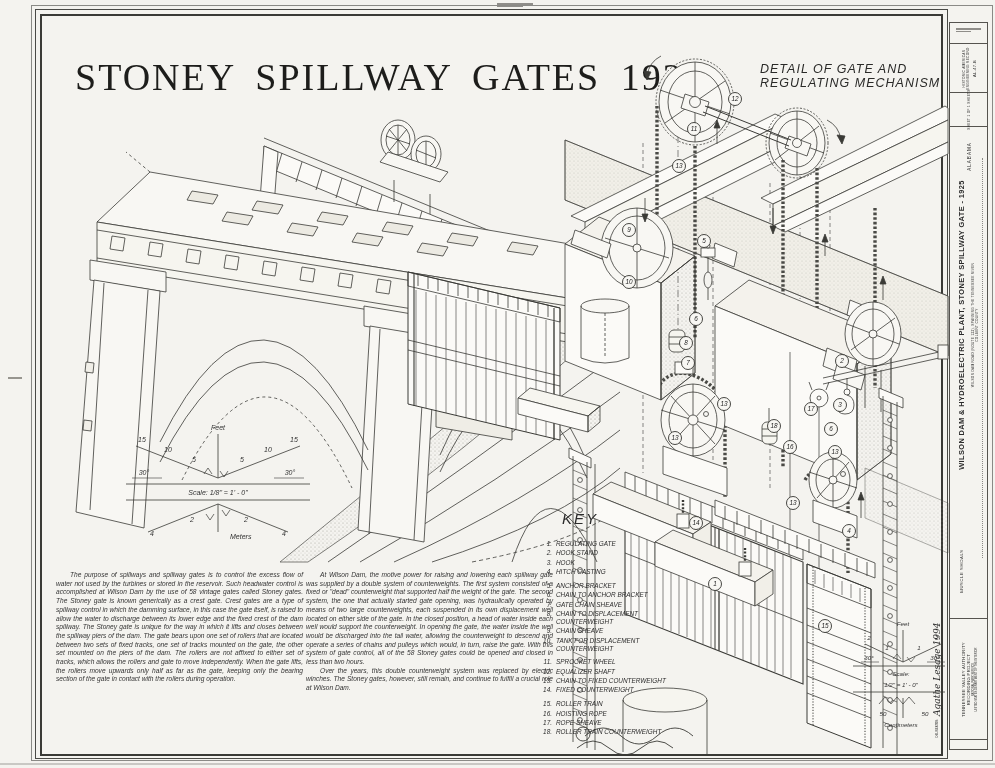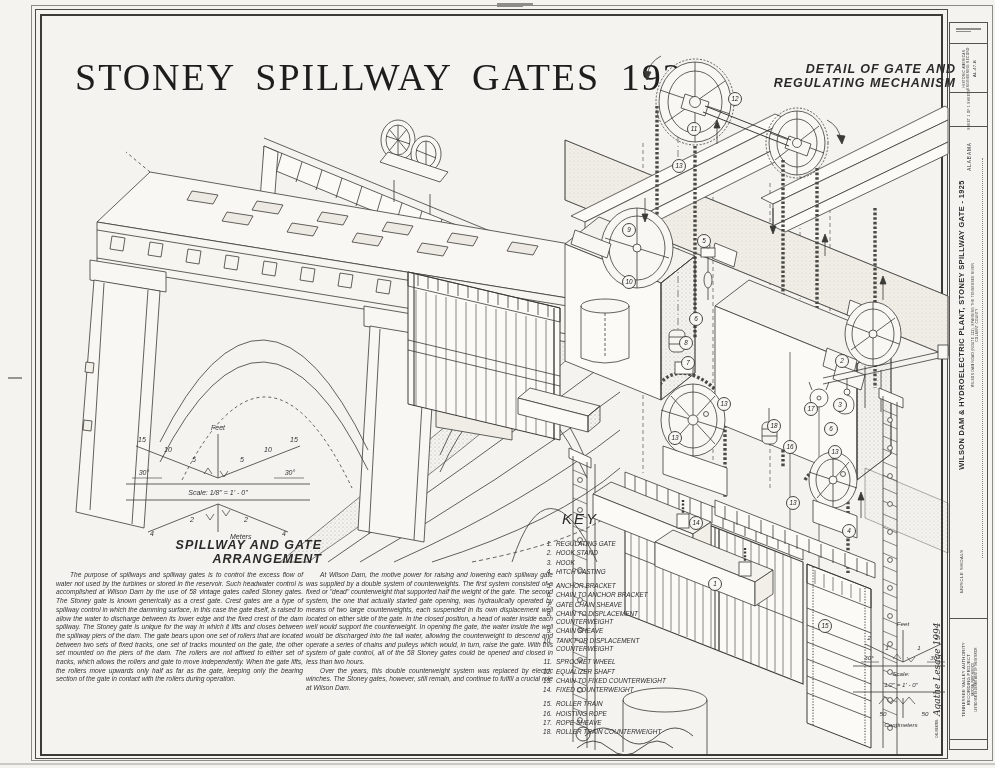--- a/index.html
+++ b/index.html
@@ -5,21 +5,21 @@
   html,body{margin:0;padding:0;background:#e9e9e7;}
   #sheet{position:relative;width:995px;height:768px;background:#f4f3ef;overflow:hidden;
          font-family:"Liberation Sans",sans-serif;color:#2b2b2b;}
   .abs{position:absolute;}
   .frame{position:absolute;border:1px solid #8a8a86;}
   .frame2{position:absolute;border:1.2px solid #4a4a46;}
   .frame3{position:absolute;border:2.5px solid #3a3a36;}
   .box{position:absolute;border:1px solid #55534f;box-sizing:border-box;}
   .title{font-family:"Liberation Serif",serif;font-size:38px;letter-spacing:2px;word-spacing:9px;
          text-align:center;white-space:nowrap;color:#1d1d1b;}
-  .cap{font-style:italic;font-size:12.5px;letter-spacing:1px;text-align:right;color:#2a2a28;font-weight:bold;}
+  .cap{font-style:italic;font-size:12.5px;letter-spacing:1px;text-align:left;color:#2a2a28;}
   .body-col{font-style:italic;font-size:6.6px;line-height:8.7px;text-align:justify;color:#333;}
   .body-col p{margin:0;text-indent:14px;}
   .key-head{font-style:italic;font-size:15px;letter-spacing:2px;}
   .key-row{display:flex;font-style:italic;font-size:6.4px;line-height:7.8px;margin-bottom:1.6px;}
   .key-row.gap{margin-top:6px;}
   .key-num{width:14px;text-align:right;flex:none;padding-right:4px;}
   .key-label{flex:1;}
   .rot90{position:absolute;transform:rotate(-90deg);transform-origin:center center;
          display:flex;flex-direction:column;align-items:center;justify-content:center;
          text-align:center;white-space:nowrap;}
@@ -160,21 +160,20 @@
   <text class="sc" x="26" y="55" text-anchor="middle">30°</text>
   <text class="sc" x="172" y="55" text-anchor="middle">30°</text>
   <text class="sc" x="100" y="75" text-anchor="middle">Scale: 1/8" = 1' - 0"</text>
   <text class="sc" x="74" y="102" text-anchor="middle">2</text>
   <text class="sc" x="128" y="102" text-anchor="middle">2</text>
   <text class="sc" x="34" y="116" text-anchor="middle">4</text>
   <text class="sc" x="166" y="116" text-anchor="middle">4</text>
   <text class="sc" x="112" y="119" text-anchor="start">Meters</text>
 </svg>
 
-<div class="abs cap" style="left:72px;top:538px;width:250px;">SPILLWAY AND GATE ARRANGEMENT</div>
 
 <svg id="detail-svg" style="left:565px;top:48px;" width="383" height="708" viewBox="0 0 383 708">
   <defs>
     <pattern id="stipB" width="4" height="4" patternUnits="userSpaceOnUse">
       <circle cx="1" cy="1" r="0.55" fill="#8f8d85"></circle>
           <circle cx="3" cy="3" r="0.45" fill="#a5a39b"></circle>
     </pattern>
   </defs>
   <g stroke="#3a3a36" stroke-width="0.8" fill="none">
 

